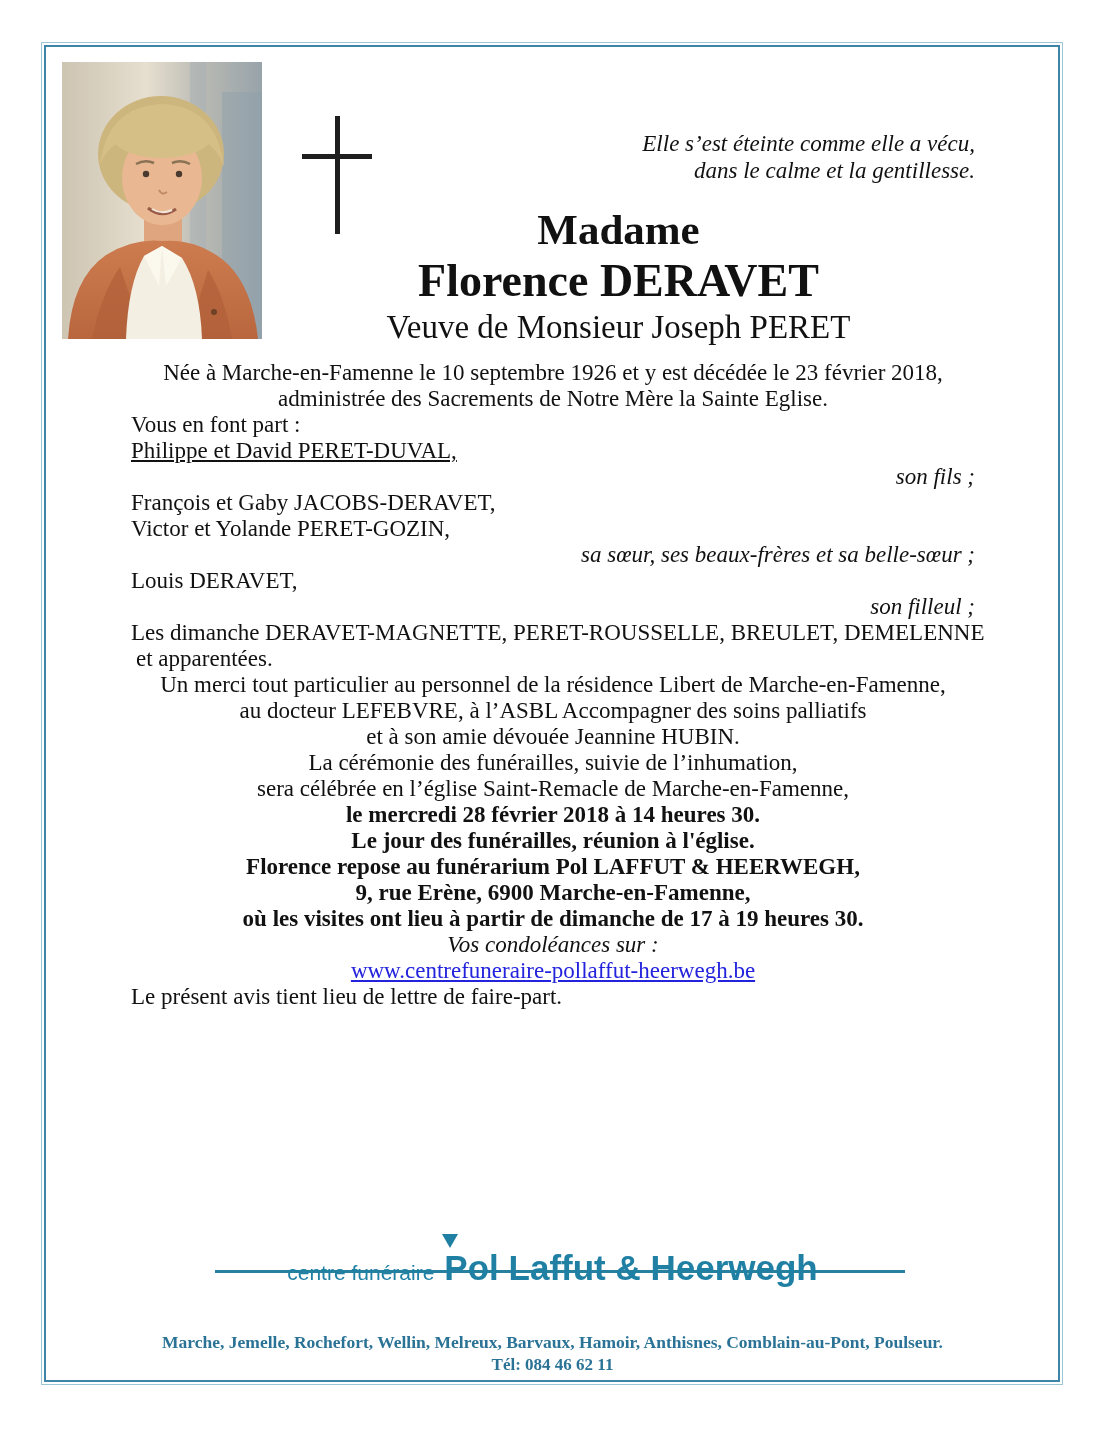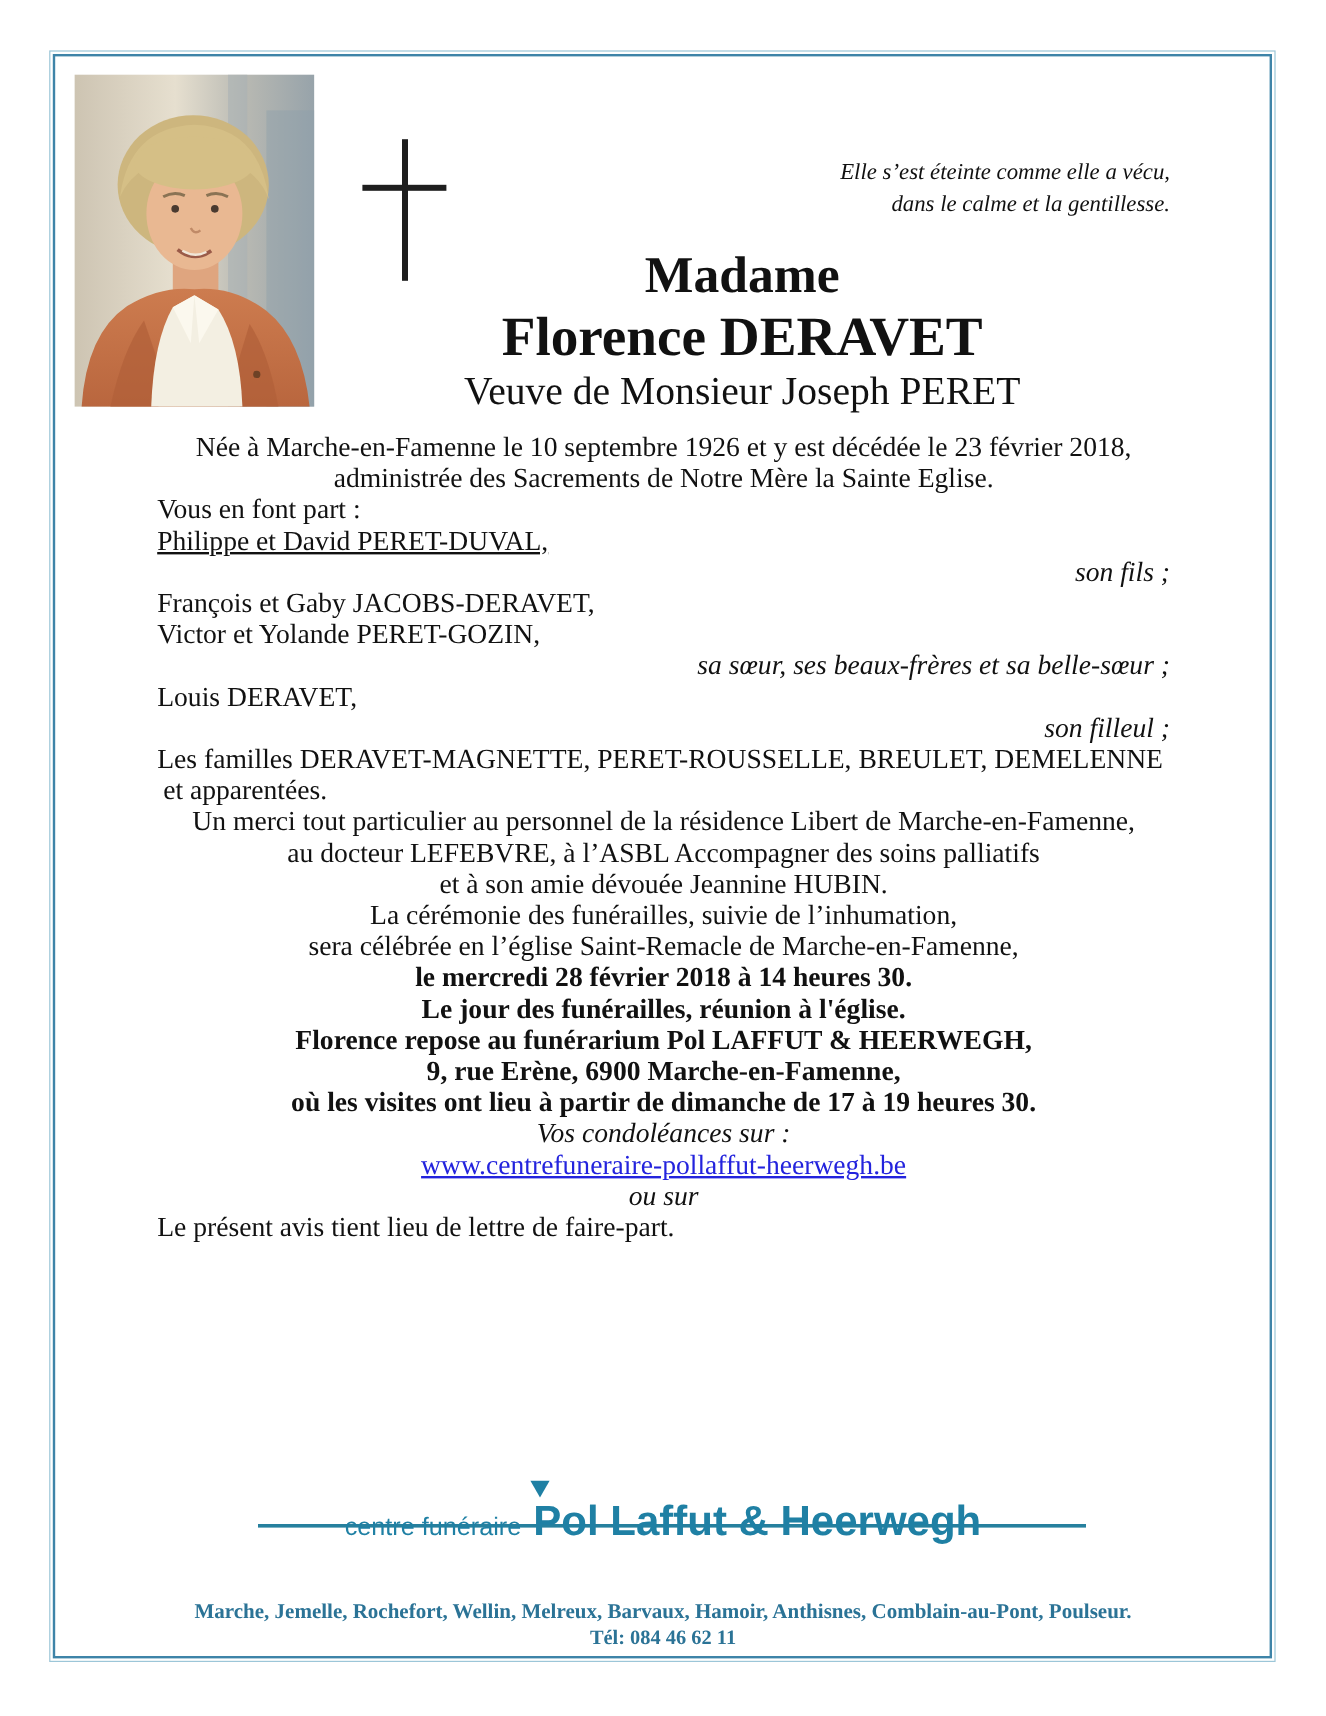--- a/index.html
+++ b/index.html
@@ -17,21 +17,21 @@
   
   .photo { position:absolute; left:62px; top:62px; width:200px; height:277px; }
   .photo svg { display:block; width:100%; height:100%; }
 
   .cross { position:absolute; left:302px; top:116px; width:70px; height:118px; }
   .cross .v { position:absolute; left:33px; top:0; width:5px; height:118px; background:#1e1e1e; }
   .cross .h { position:absolute; left:0; top:38px; width:70px; height:5px; background:#1e1e1e; }
 
   .quote {
     position:absolute; top:130px; left:500px; width:475px;
-    text-align:right; font-style:italic; font-size:19px; line-height:27px;
+    text-align:right; font-style:italic; font-size:23px; line-height:27px;
   }
   .title-block { position:absolute; left:262px; top:205px; width:713px; text-align:center; }
   .title-madame { font-size:43px; font-weight:bold; line-height:50px; }
   .title-name { font-size:46px; font-weight:bold; line-height:52px; }
   .title-sub { font-size:33px; line-height:40px; }
 
   
   .main { position:absolute; left:131px; top:360px; width:844px; font-size:23px; line-height:26px; }
   .main p { margin:0; }
   .c { text-align:center; }
@@ -158,40 +158,39 @@
     <p class="r i mt-rel1">son fils ;</p>
 
     <p>François et Gaby JACOBS-DERAVET,</p>
     <p>Victor et Yolande PERET-GOZIN,</p>
     <p class="r i">sa sœur, ses beaux-frères et sa belle-sœur ;</p>
 
 
     <p class="mt-g4">Louis DERAVET,</p>
     <p class="r i mt-rel4">son filleul ;</p>
 
-    <p class="mt-fam nw">Les familles DERAVET-MAGNETTE, PERET-ROUSSELLE, BREULET, DEMELENNE</p>
+    <p class="mt-fam nw">Les dimanche DERAVET-MAGNETTE, PERET-ROUSSELLE, BREULET, DEMELENNE</p>
     <p class="fam2">et apparentées.</p>
 
     <p class="c mt-thanks">Un merci tout particulier au personnel de la résidence Libert de Marche-en-Famenne,</p>
     <p class="c">au docteur LEFEBVRE, à l’ASBL Accompagner des soins palliatifs</p>
     <p class="c">et à son amie dévouée Jeannine HUBIN.</p>
 
     <p class="c mt-cer">La cérémonie des funérailles, suivie de l’inhumation,</p>
     <p class="c">sera célébrée en l’église Saint-Remacle de Marche-en-Famenne,</p>
     <p class="c b">le mercredi 28 février 2018 à 14 heures 30.</p>
 
     <p class="c b mt-reu">Le jour des funérailles, réunion à l'église.</p>
 
     <p class="c b mt-rep">Florence repose au funérarium Pol LAFFUT &amp; HEERWEGH,</p>
     <p class="c b">9, rue Erène, 6900 Marche-en-Famenne,</p>
     <p class="c b">où les visites ont lieu à partir de dimanche de 17 à 19 heures 30.</p>
 
     <p class="c i mt-cond">Vos condoléances sur :</p>
     <p class="c"><a class="link">www.centrefuneraire-pollaffut-heerwegh.be</a></p>
-    <p class="c i">ou sur</p>
 
     <p class="mt-notice">Le présent avis tient lieu de lettre de faire-part.</p>
   </div>
 
   <div class="footer-rule"></div>
   <div class="footer-logo">
     <span class="brand-small">centre funéraire</span><span class="brand-large"><span class="tri-icon"></span><span>Pol Laffut &amp; Heerwegh</span></span>
   </div>
   <div class="footer-locations">Marche, Jemelle, Rochefort, Wellin, Melreux, Barvaux, Hamoir, Anthisnes, Comblain-au-Pont, Poulseur.</div>
   <div class="footer-phone">Tél: 084 46 62 11</div>

